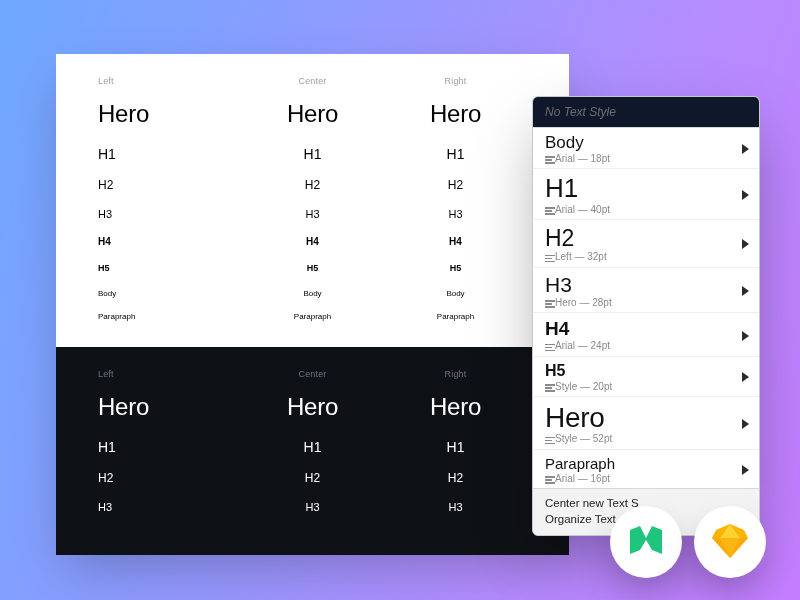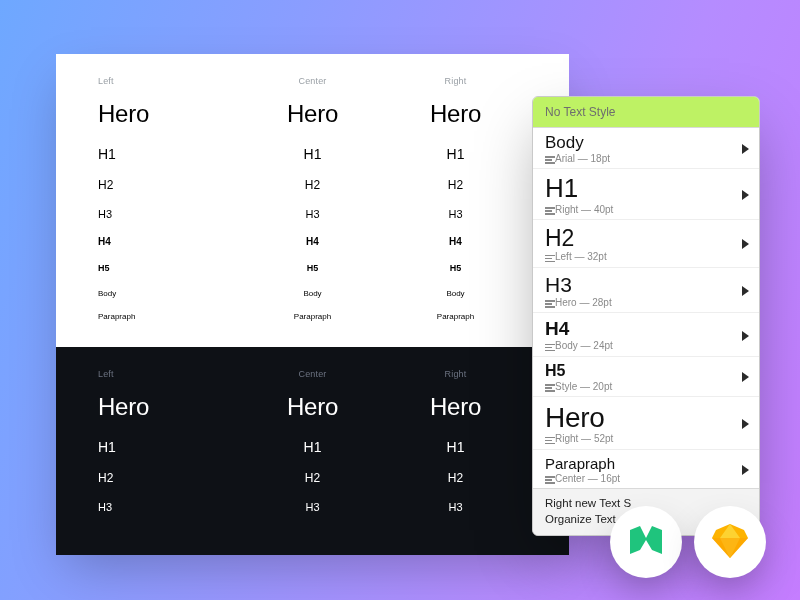--- a/index.html
+++ b/index.html
@@ -49,23 +49,24 @@
     width: 228px;
     background: #f3f3f3;
     border: 1px solid #c9c9c9;
     border-radius: 6px;
     box-shadow: 0 25px 60px -10px rgba(0,0,0,.35);
     overflow: hidden;
   }
   .panel-header {
     padding: 8px 12px;
     font-size: 12px;
+    font-style: italic;
     color: #6e6e6e;
     border-bottom: 1px solid #d9d9d9;
-    background: #bef264;
+    background: #0f172a;
   }
   .panel-list { background: #fff; }
   .style-row {
     display: flex;
     align-items: center;
     justify-content: space-between;
     padding: 6px 10px 4px 12px;
     border-bottom: 1px solid #eee;
     cursor: default;
   }
@@ -190,21 +191,21 @@
         </div>
         <span class="chev"></span>
       </div>
       <div class="style-row s-h1">
         <div class="style-main">
           <div class="style-name">H1</div>
           <div class="style-meta">
             <span class="align-ico">
               <span></span>
             </span>
-            <span>Right — 40pt</span>
+            <span>Arial — 40pt</span>
           </div>
         </div>
         <span class="chev"></span>
       </div>
       <div class="style-row s-h2">
         <div class="style-main">
           <div class="style-name">H2</div>
           <div class="style-meta">
             <span class="align-ico">
               <span></span>
@@ -226,21 +227,21 @@
         </div>
         <span class="chev"></span>
       </div>
       <div class="style-row s-h4">
         <div class="style-main">
           <div class="style-name">H4</div>
           <div class="style-meta">
             <span class="align-ico">
               <span></span>
             </span>
-            <span>Body — 24pt</span>
+            <span>Arial — 24pt</span>
           </div>
         </div>
         <span class="chev"></span>
       </div>
       <div class="style-row s-h5">
         <div class="style-main">
           <div class="style-name">H5</div>
           <div class="style-meta">
             <span class="align-ico">
               <span></span>
@@ -250,40 +251,40 @@
         </div>
         <span class="chev"></span>
       </div>
       <div class="style-row s-hero">
         <div class="style-main">
           <div class="style-name">Hero</div>
           <div class="style-meta">
             <span class="align-ico">
               <span></span>
             </span>
-            <span>Right — 52pt</span>
+            <span>Style — 52pt</span>
           </div>
         </div>
         <span class="chev"></span>
       </div>
       <div class="style-row s-para">
         <div class="style-main">
           <div class="style-name">Parapraph</div>
           <div class="style-meta">
             <span class="align-ico">
               <span></span>
             </span>
-            <span>Center — 16pt</span>
+            <span>Arial — 16pt</span>
           </div>
         </div>
         <span class="chev"></span>
       </div>
     </div>
   <div class="panel-footer">
-    <div>Right new Text S</div>
+    <div>Center new Text S</div>
     <div>Organize Text</div>
   </div>
 </div>
 
 <div class="badge medium">
   <span class="ico-medium">
     <svg viewBox="0 0 40 40">
         <path d="M4 10 L14 6 L20 18 L26 6 L36 10 L36 34 L26 30 L20 20 L14 30 L4 34 Z" fill="#1fc47d"></path>
       </svg>
   </span>

